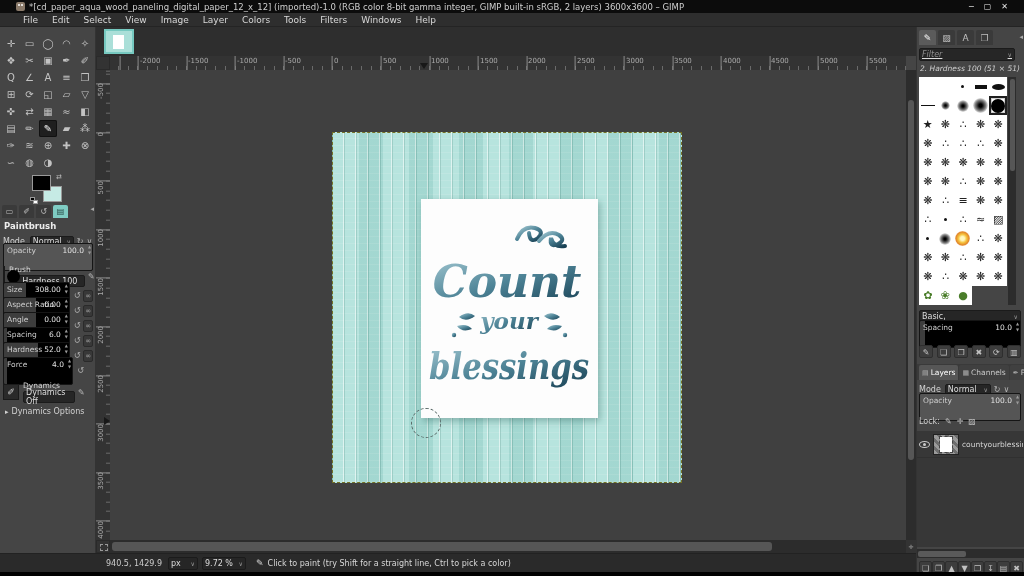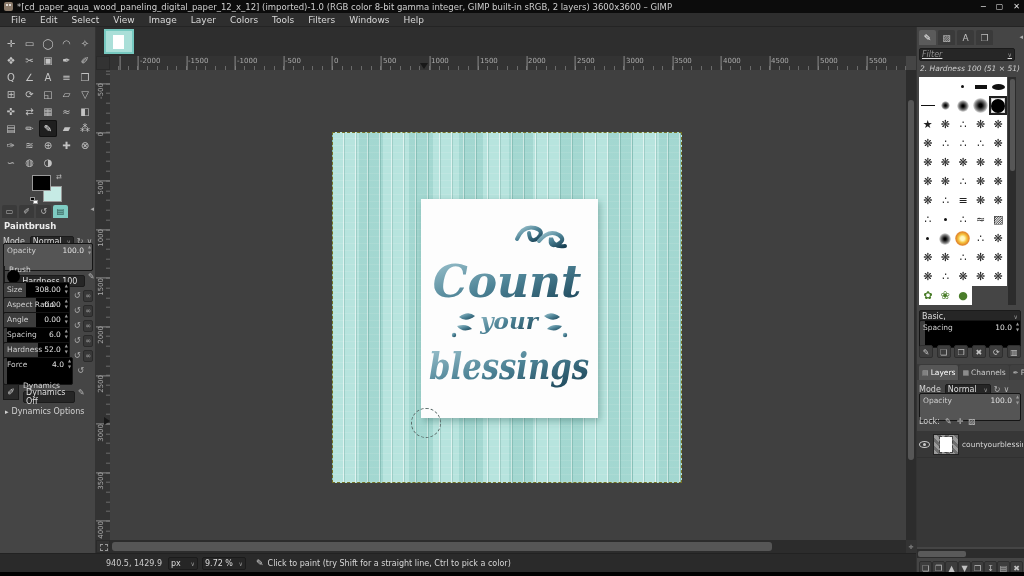--- a/index.html
+++ b/index.html
@@ -1,28 +1,28 @@
 <!DOCTYPE html>
 <html><head>
 <meta charset="utf-8">
 <style>
   * { margin:0; padding:0; box-sizing:border-box; }
   html,body { width:1024px; height:576px; overflow:hidden; }
   body { font-family:"DejaVu Sans", sans-serif; background:#454545; position:relative; color:#d4d4d4; }
 
   
-  #titlebar { position:absolute; left:0; top:0; width:1024px; height:13px; background:#0c0c0c; display:flex; align-items:center; padding:0 4px; }
+  #titlebar { position:absolute; left:0; top:0; width:1024px; height:13px; background:#0c0c0c; display:flex; align-items:center; padding:0 16px; }
   #app-icon { width:9px; height:9px; background:#8a7a6a; border-radius:2px; margin-right:4px; position:relative; }
   #app-icon::after { content:""; position:absolute; left:2px; top:2px; width:2px; height:2px; background:#fff; box-shadow:3px 0 0 #fff; border-radius:50%; }
   #title-text { font-size:8.5px; color:#cfcfcf; white-space:nowrap; overflow:hidden; }
   #win-controls { margin-left:auto; display:flex; gap:10px; }
   #win-controls span { font-size:8px; color:#e6e6e6; line-height:13px; cursor:default; }
 
   
-  #menubar { position:absolute; left:0; top:13px; width:1024px; height:14px; background:#2e2e2e; display:flex; align-items:center; padding-left:4px; border-bottom:1px solid #242424; }
+  #menubar { position:absolute; left:0; top:13px; width:1024px; height:14px; background:#2e2e2e; display:flex; align-items:center; padding-left:16px; border-bottom:1px solid #242424; }
   .menu-item { font-size:9px; color:#d8d8d8; padding:0 7px; line-height:14px; }
 
   
   #left-dock { position:absolute; left:0; top:27px; width:96px; height:526px; background:#454545; border-right:1px solid #333; }
   #toolgrid { position:absolute; left:2px; top:8px; width:92px; display:grid; grid-template-columns:repeat(5,18px); grid-auto-rows:17px; justify-content:space-between; }
   .tool { display:flex; align-items:center; justify-content:center; font-size:10px; color:#c3c3c3; border-radius:2px; }
   .tool.active { background:#1f1f1f; color:#f2f2f2; box-shadow:inset 0 0 0 1px #111; }
 
   #colorbox { position:absolute; left:30px; top:146px; width:40px; height:36px; }
   #fg-swatch { position:absolute; left:2px; top:2px; width:19px; height:16px; background:#000; border:1px solid #9a9a9a; z-index:2; }

